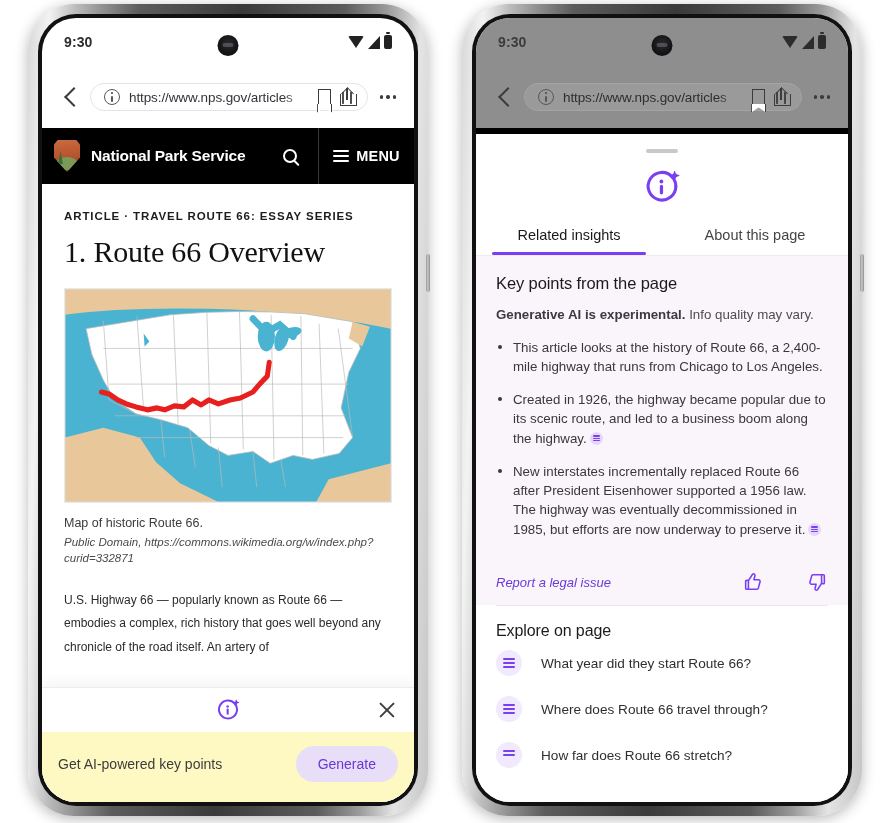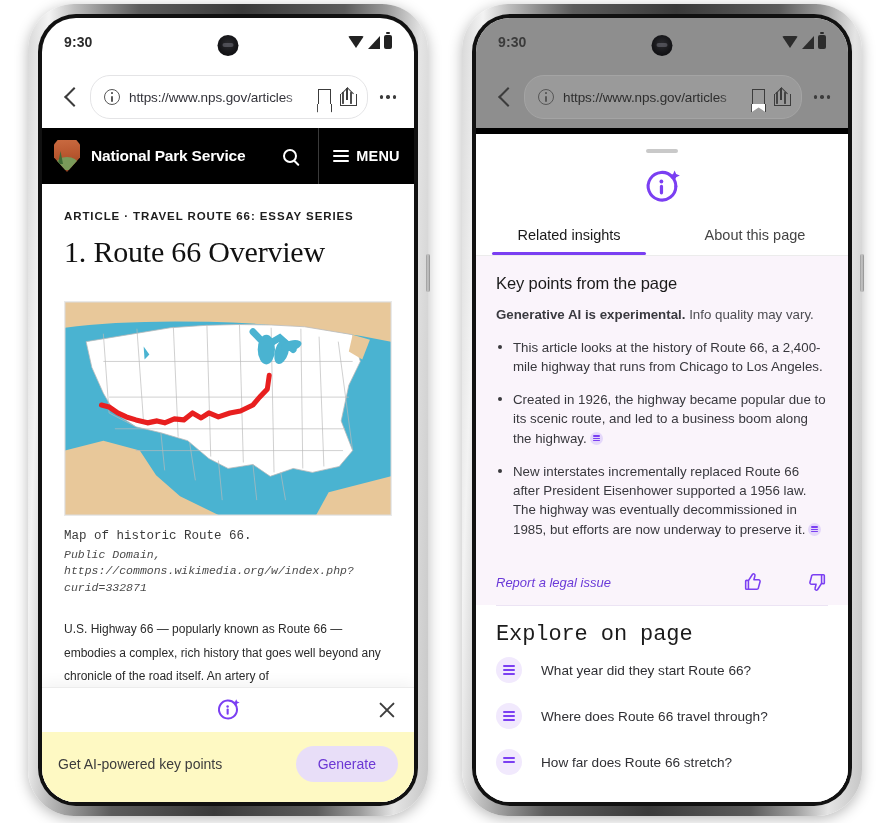--- a/index.html
+++ b/index.html
@@ -76,21 +76,21 @@
     width: 30px; height: 30px; flex: 0 0 auto;
     position: relative;
   }
   .back-chevron::before {
     content:""; position:absolute; left:11px; top:8px;
     width:12px;height:12px;border-left:2.2px solid #3c3c3c;border-bottom:2.2px solid #3c3c3c;
     transform: rotate(45deg);
   }
   .omnibox {
     flex: 1 1 auto; display:flex; align-items:center; gap:9px;
-    height: 44px; border-radius: 20px;
+    height: 28px; border-radius: 20px;
     background: #fff; border: 1px solid #e4e4e6;
     padding: 0 12px 0 13px; min-width: 0;
   }
   .info-circle {
     flex:0 0 auto; width:16px;height:16px;border-radius:50%;
     border:1.6px solid #575757; position:relative;
   }
   .info-circle::before{content:"";position:absolute;left:6.2px;top:2px;width:1.7px;height:1.7px;border-radius:50%;background:#575757;}
   .info-circle::after{content:"";position:absolute;left:6.2px;top:5.6px;width:1.7px;height:6px;background:#575757;border-radius:1px;}
   .url-text {
@@ -152,21 +152,21 @@
   .hamburger i { display:block;width:16px;height:2.2px;background:#fff;border-radius:1px; }
 
   
   .article { padding: 26px 22px 0; position:relative; }
   .kicker { font-size:11.5px; font-weight:700; letter-spacing:.9px; color:#1d1d1d; }
   .headline {
     font-family:"Liberation Serif", serif;
     font-size:30px; font-weight:400; color:#111;
     margin-top: 13px; letter-spacing:-.2px;
   }
-  .map-wrap { margin-top:32px;font-family:Liberation Mono, monospace; }
+  .map-wrap { margin-top:19px; }
   .map { width:100%; height:215px; display:block; border:1px solid #e9e9e9; }
   .caption { margin-top:11px; font-size:12.5px; color:#3b3b3b; line-height:1.45; }
   .credit { font-size:11.5px; font-style:italic; color:#4a4a4a; line-height:1.42; margin-top:2px; }
   .body-p {
     margin-top:22px; font-size:12px; line-height:1.95; color:#2a2a2a;
   }
 
   
   .gen-sheet {
     position:absolute; left:0; right:0; bottom:0;
@@ -255,21 +255,21 @@
   .chip i:nth-child(1){top:3.6px;} .chip i:nth-child(2){top:5.9px;} .chip i:nth-child(3){top:8.2px;}
   .legal-row {
     display:flex; align-items:center; padding:4px 20px 12px;
     background:#faf4fb;
     gap:20px;
   }
   .legal-link { font-size:13px; font-style:italic; color:#6b3ad8; flex:1 1 auto; }
   .thumb { width:22px;height:22px; margin-left:22px; position:relative; }
   .legal-rule { height:1px; background:#eee7f3; margin:0 20px; background:#ece4f4; }
   .explore { padding:16px 20px 0; background:#fff; }
-  .explore-title { font-size:22px; font-weight:500; color:#1b1b1b; letter-spacing:-.1px;font-family:Liberation Mono, monospace; }
+  .explore-title { font-size:16px; font-weight:500; color:#1b1b1b; letter-spacing:-.1px; }
   .q-item { display:flex; align-items:center; gap:19px; padding:10px 0; }
   .q-icon {
     flex:0 0 auto; width:26px;height:26px;border-radius:50%;
     background:#f1e9fd; position:relative;
   }
   .q-icon i { position:absolute; left:7px; width:12px;height:1.7px;background:#7b3ff2;border-radius:1px; }
   .q-icon i:nth-child(1){top:8px;} .q-icon i:nth-child(2){top:12px;} .q-icon i:nth-child(3){top:16px;}
   .q-text { font-size:13.6px; color:#2f2f33; }
 </style>
 </head>

